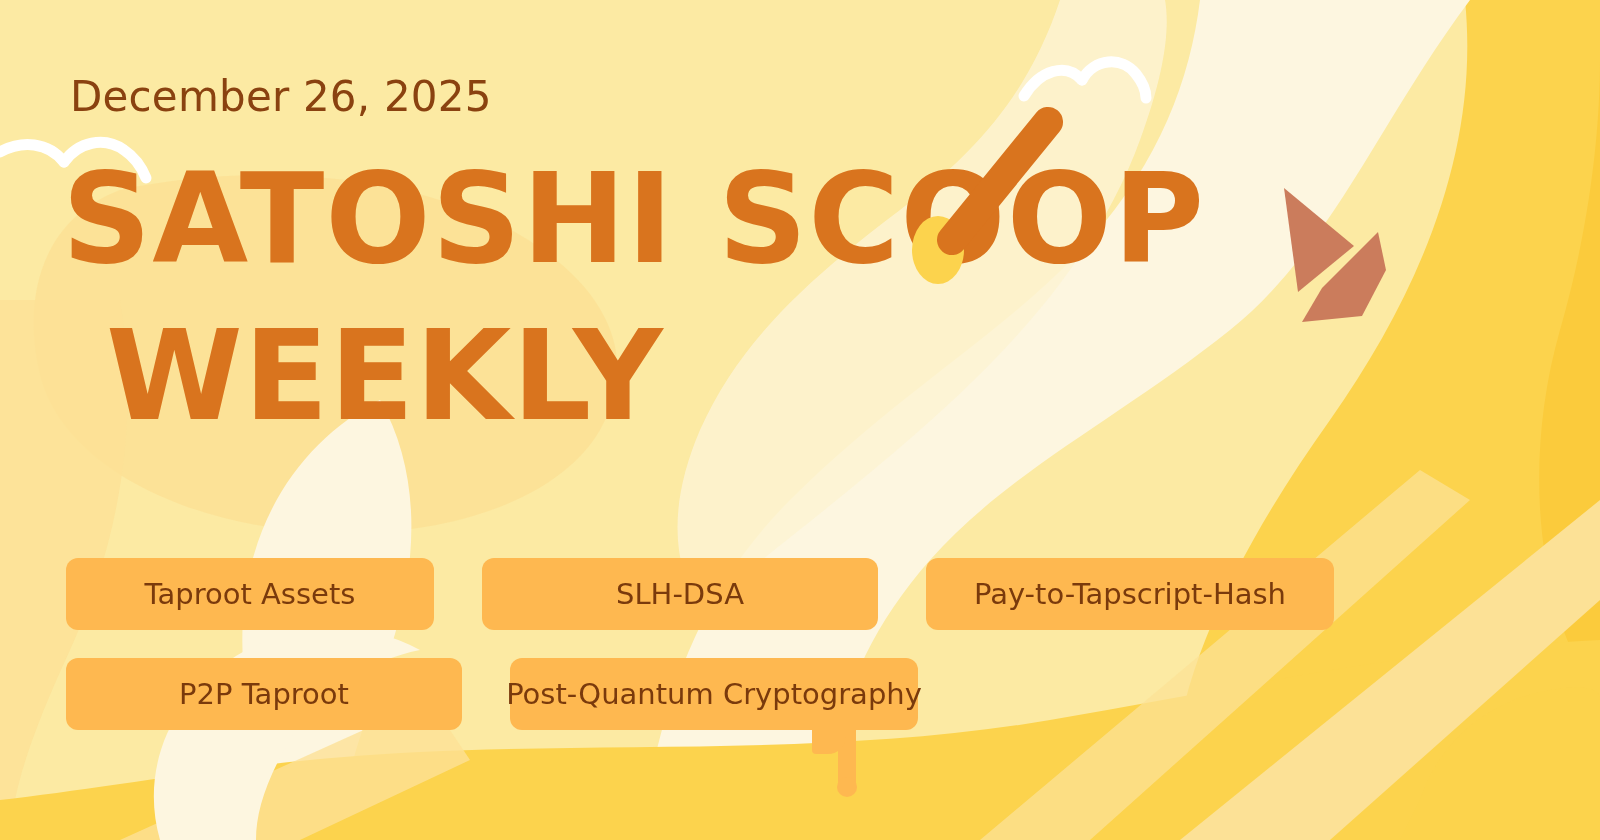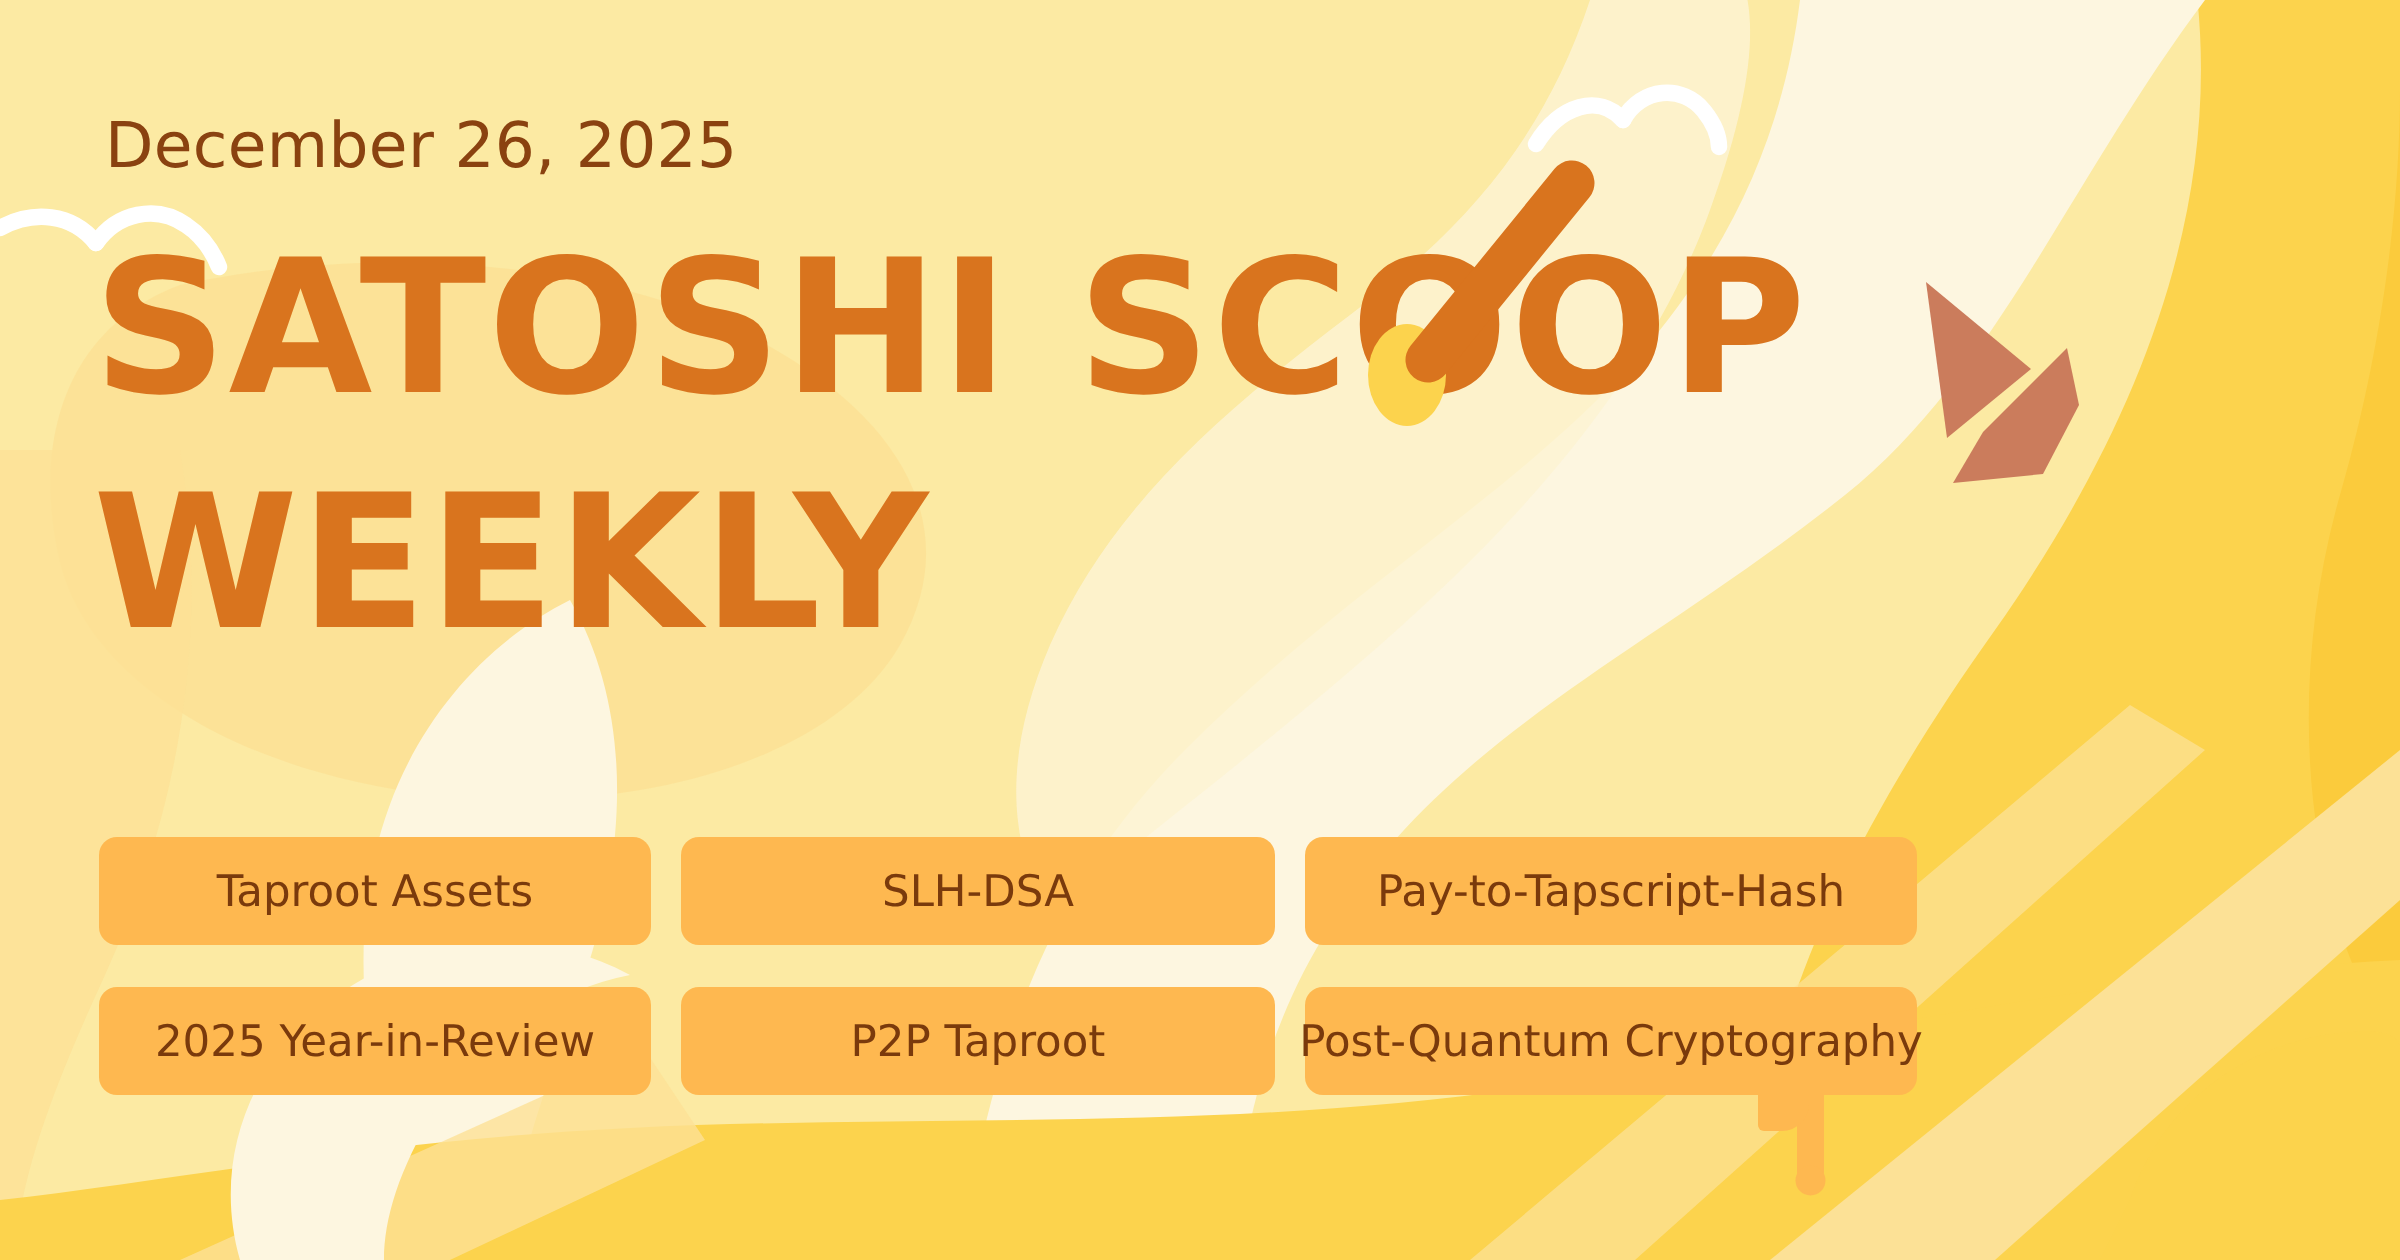--- a/index.html
+++ b/index.html
@@ -53,21 +53,21 @@
   .masthead-line {
     font-family:"DejaVu Sans", sans-serif;
     font-weight:700;
     font-size:124px;
     line-height:0.96;
     letter-spacing:1px;
     color:#D9741E;
     text-transform:uppercase;
     white-space:nowrap;
   }
-  .masthead-line-2 { margin-top:38px; }
+  .masthead-line-2 { margin-top:38px;margin-left:44px; }
 
   
   #spoon {
     position:absolute;
     left:900px; top:100px;
     width:220px; height:220px;
     z-index:6;
     pointer-events:none;
   }
 
@@ -81,21 +81,21 @@
 
   
   #topics {
     position:absolute;
     left:66px; top:558px;
     width:1300px;
     z-index:7;
   }
   .chip-row {
     display:flex;
-    gap:20px;
+    gap:48px;
     margin-bottom:28px;
     align-items:flex-start;
   }
   .chip-row:last-child { margin-bottom:0; }
 
   .chip {
     background:#FEB850;
     border-radius:12px;
     height:72px;
     display:flex;
@@ -250,23 +250,20 @@
         </div>
         <div class="chip w2">
           <span>SLH-DSA</span>
         </div>
         <div class="chip w3">
           <span>Pay-to-Tapscript-Hash</span>
         </div>
       </div>
 
       <div class="chip-row">
-        <div class="chip w1">
-          <span>2025 Year-in-Review</span>
-        </div>
         <div class="chip w2">
           <span>P2P Taproot</span>
         </div>
         <div class="chip w3">
           <span>Post-Quantum Cryptography</span>
           <span class="drip"></span>
         </div>
       </div>
 
     </div>

